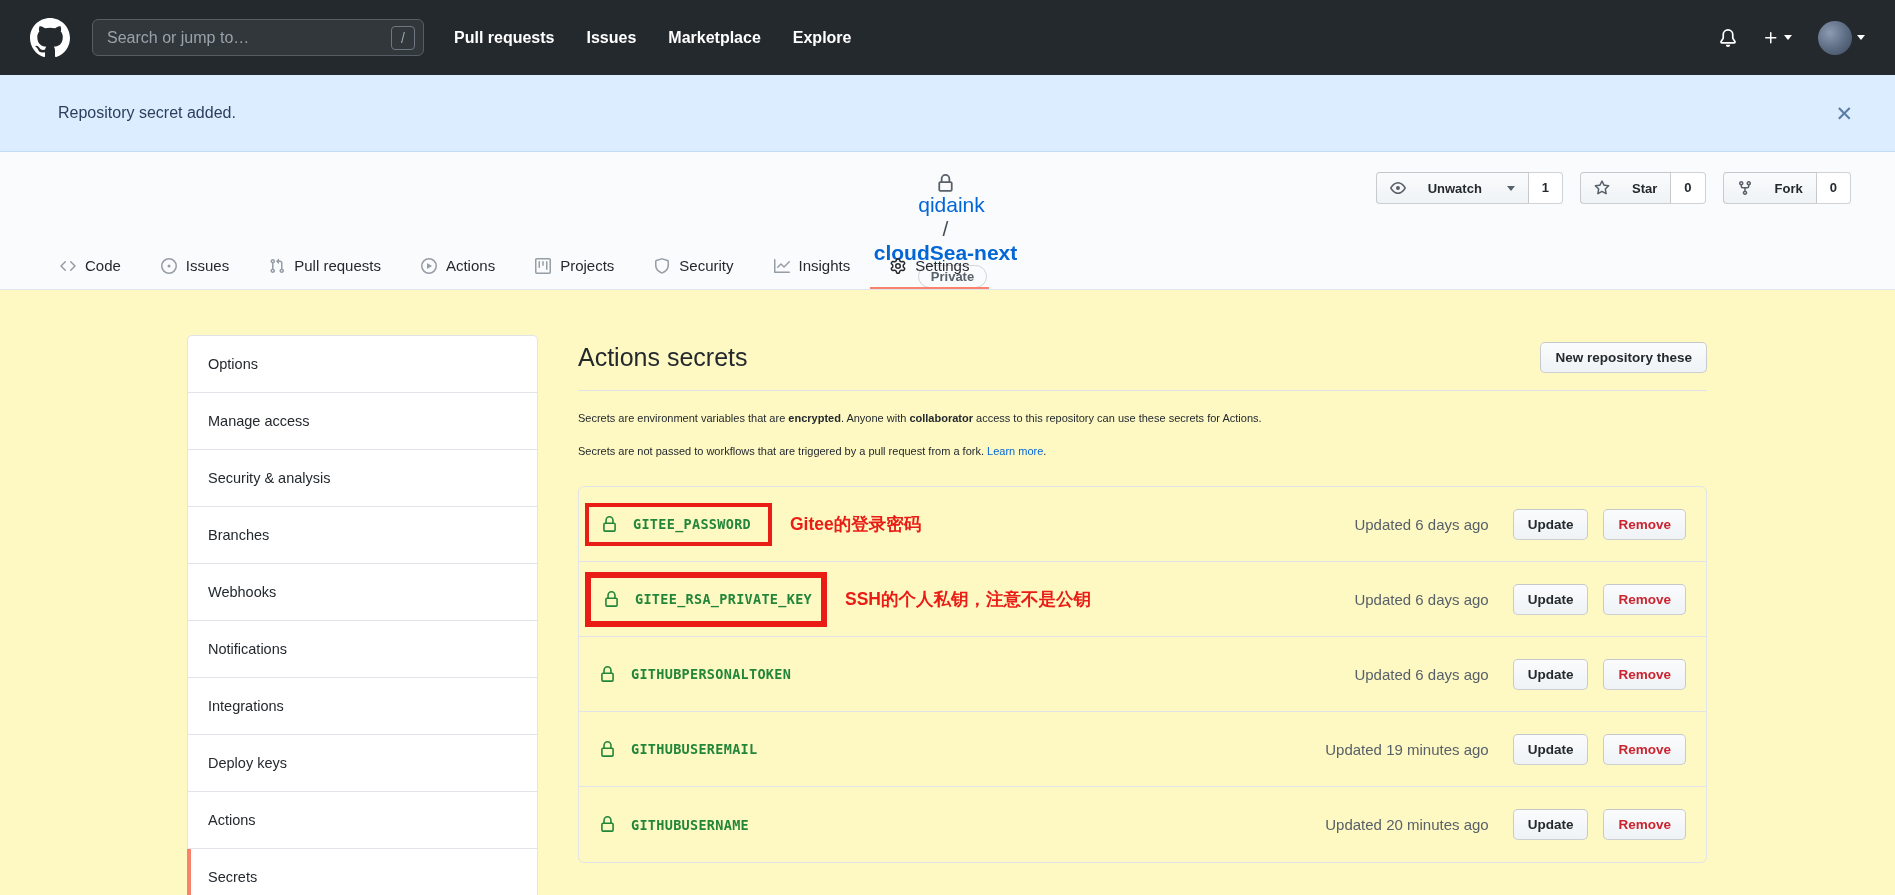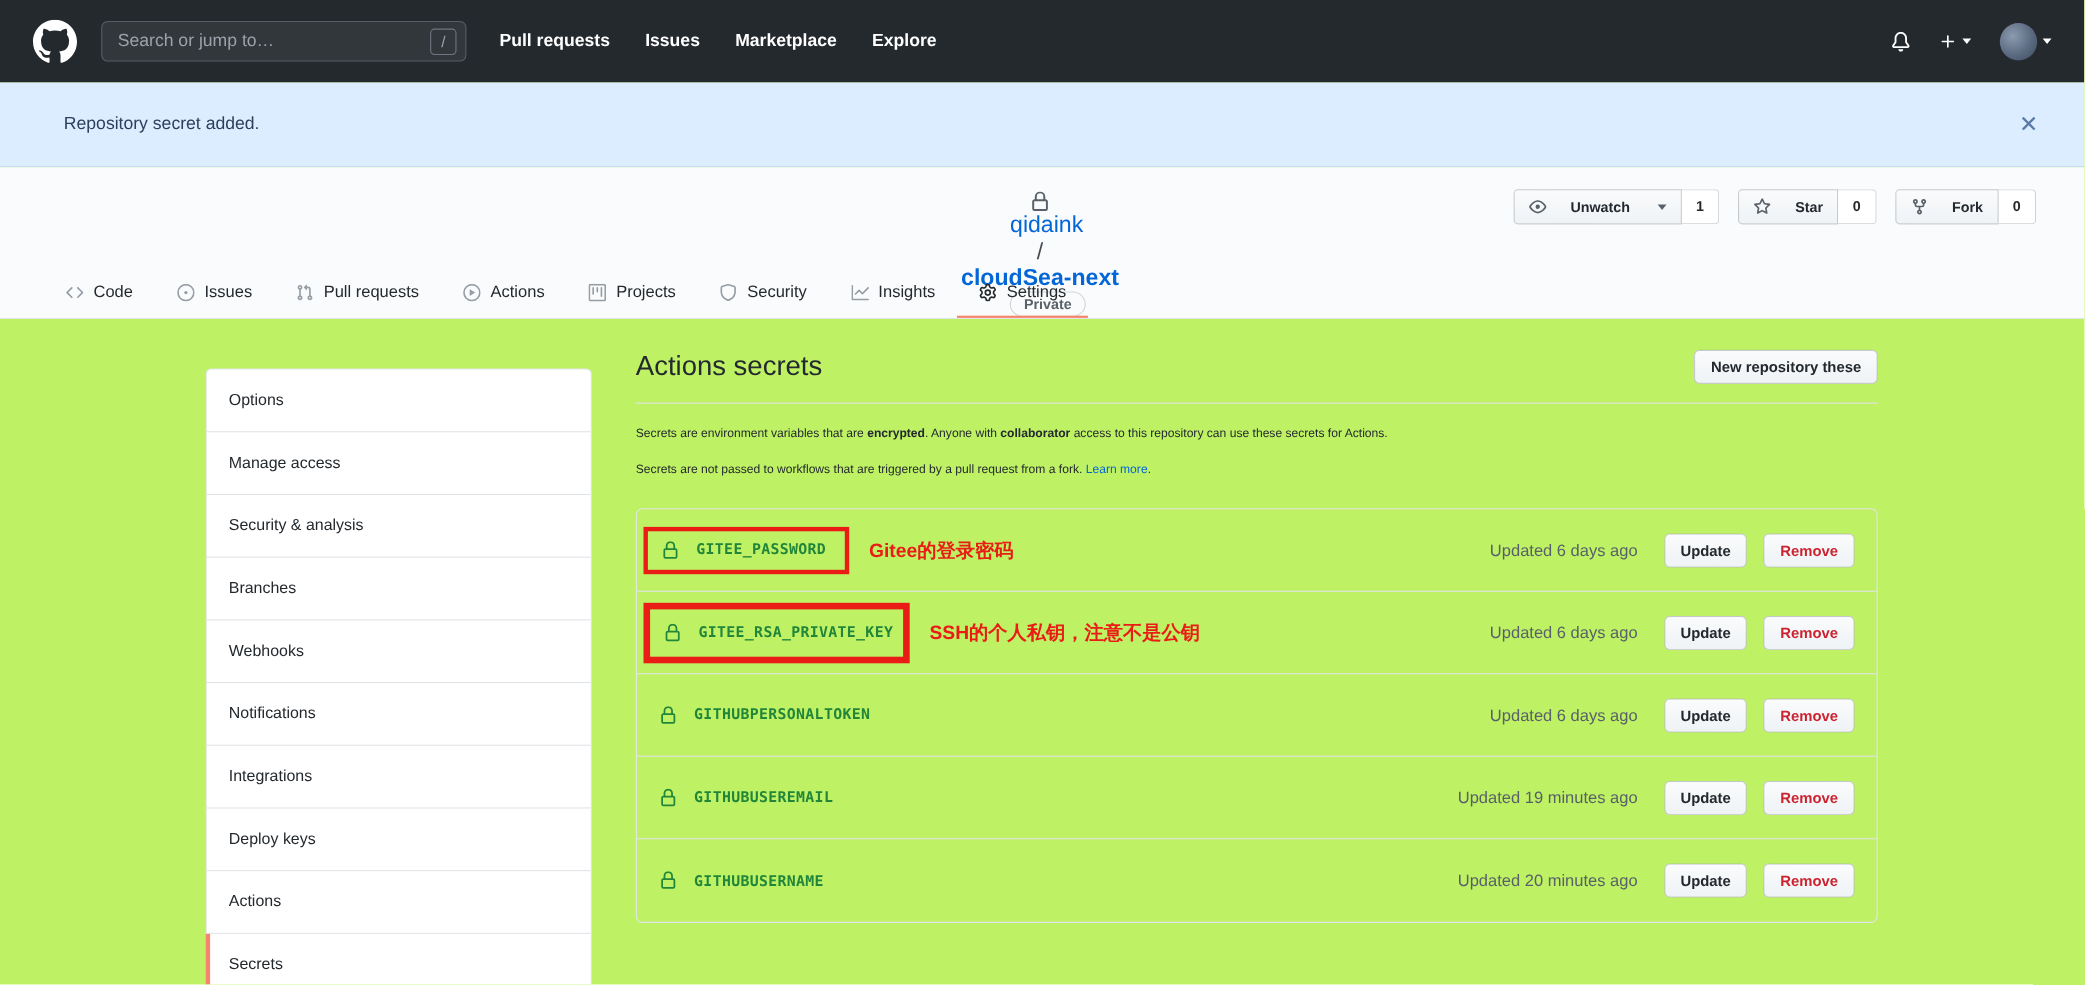--- a/index.html
+++ b/index.html
@@ -1,18 +1,18 @@
 <!DOCTYPE html>
 <html><head>
 <meta charset="utf-8">
 <style>
   * { box-sizing: border-box; }
   html,body { margin:0; padding:0; background:#fff; }
   body { font-family:"Liberation Sans","DejaVu Sans",sans-serif; color:#24292e; }
-  .page { position:relative; width:1895px; height:895px; background:#bef264; overflow:hidden; }
+  .page { position:relative; width:1895px; height:895px; background:#fef9c3; overflow:hidden; }
 
   
   .gh-header { display:flex; align-items:center; height:75px; background:#24292e; padding:0 30px; }
   .gh-logo svg { width:40px; height:40px; fill:#fff; display:block; }
   .gh-search { display:flex; align-items:center; width:332px; height:37px; margin-left:22px;
       background:rgba(255,255,255,0.065); border:1px solid #555d65; border-radius:6px; padding:0 8px 0 12px; }
   .gh-search input { flex:1; background:transparent; border:none; outline:none; color:#fff; font-size:16px;
       font-family:"Liberation Sans","DejaVu Sans",sans-serif; }
   .gh-search input::placeholder { color:#9aa3ab; }
   .slash-hint { width:24px; height:24px; border:1px solid #6e7681; border-radius:4px; color:#9aa3ab;
@@ -60,21 +60,21 @@
   .tab.active { font-weight:400; border-bottom-color:#f9826c; }
   .tab.active svg { fill:#24292e; }
 
   
   .content { position:absolute; top:290px; left:0; right:0; bottom:0; }
   .side-menu { position:absolute; left:187px; top:45px; width:351px; border:1px solid #e1e4e8; border-radius:5px; background:#fff; }
   .side-item { position:relative; padding:20px 20px; font-size:14.5px; color:#24292e; border-bottom:1px solid #e1e4e8; cursor:pointer; }
   .side-item:last-child { border-bottom:none; }
   .side-item.active::before { content:""; position:absolute; left:-1px; top:0; bottom:0; width:4px; background:#f9826c; }
 
-  .main { position:absolute; left:578px; top:28px; width:1129px; }
+  .main { position:absolute; left:578px; top:52px; width:1129px; }
   .main-head { display:flex; align-items:center; justify-content:space-between; }
   .main-title { margin:0; font-size:25px; font-weight:400; color:#24292e; }
   .btn { padding:7px 14px; font-size:13.5px; font-weight:600; color:#24292e; background:linear-gradient(#fafbfc,#eff3f6);
       border:1px solid rgba(27,31,35,0.2); border-radius:5px; cursor:pointer;
       font-family:"Liberation Sans","DejaVu Sans",sans-serif; }
   .divider { border:none; border-top:1px solid #e1e4e8; margin:17px 0 0; }
   .desc-p { margin:21px 0 0; font-size:11px; color:#24292e; }
   .desc-p b { font-weight:700; }
   .link { color:#0366d6; cursor:pointer; }
 

